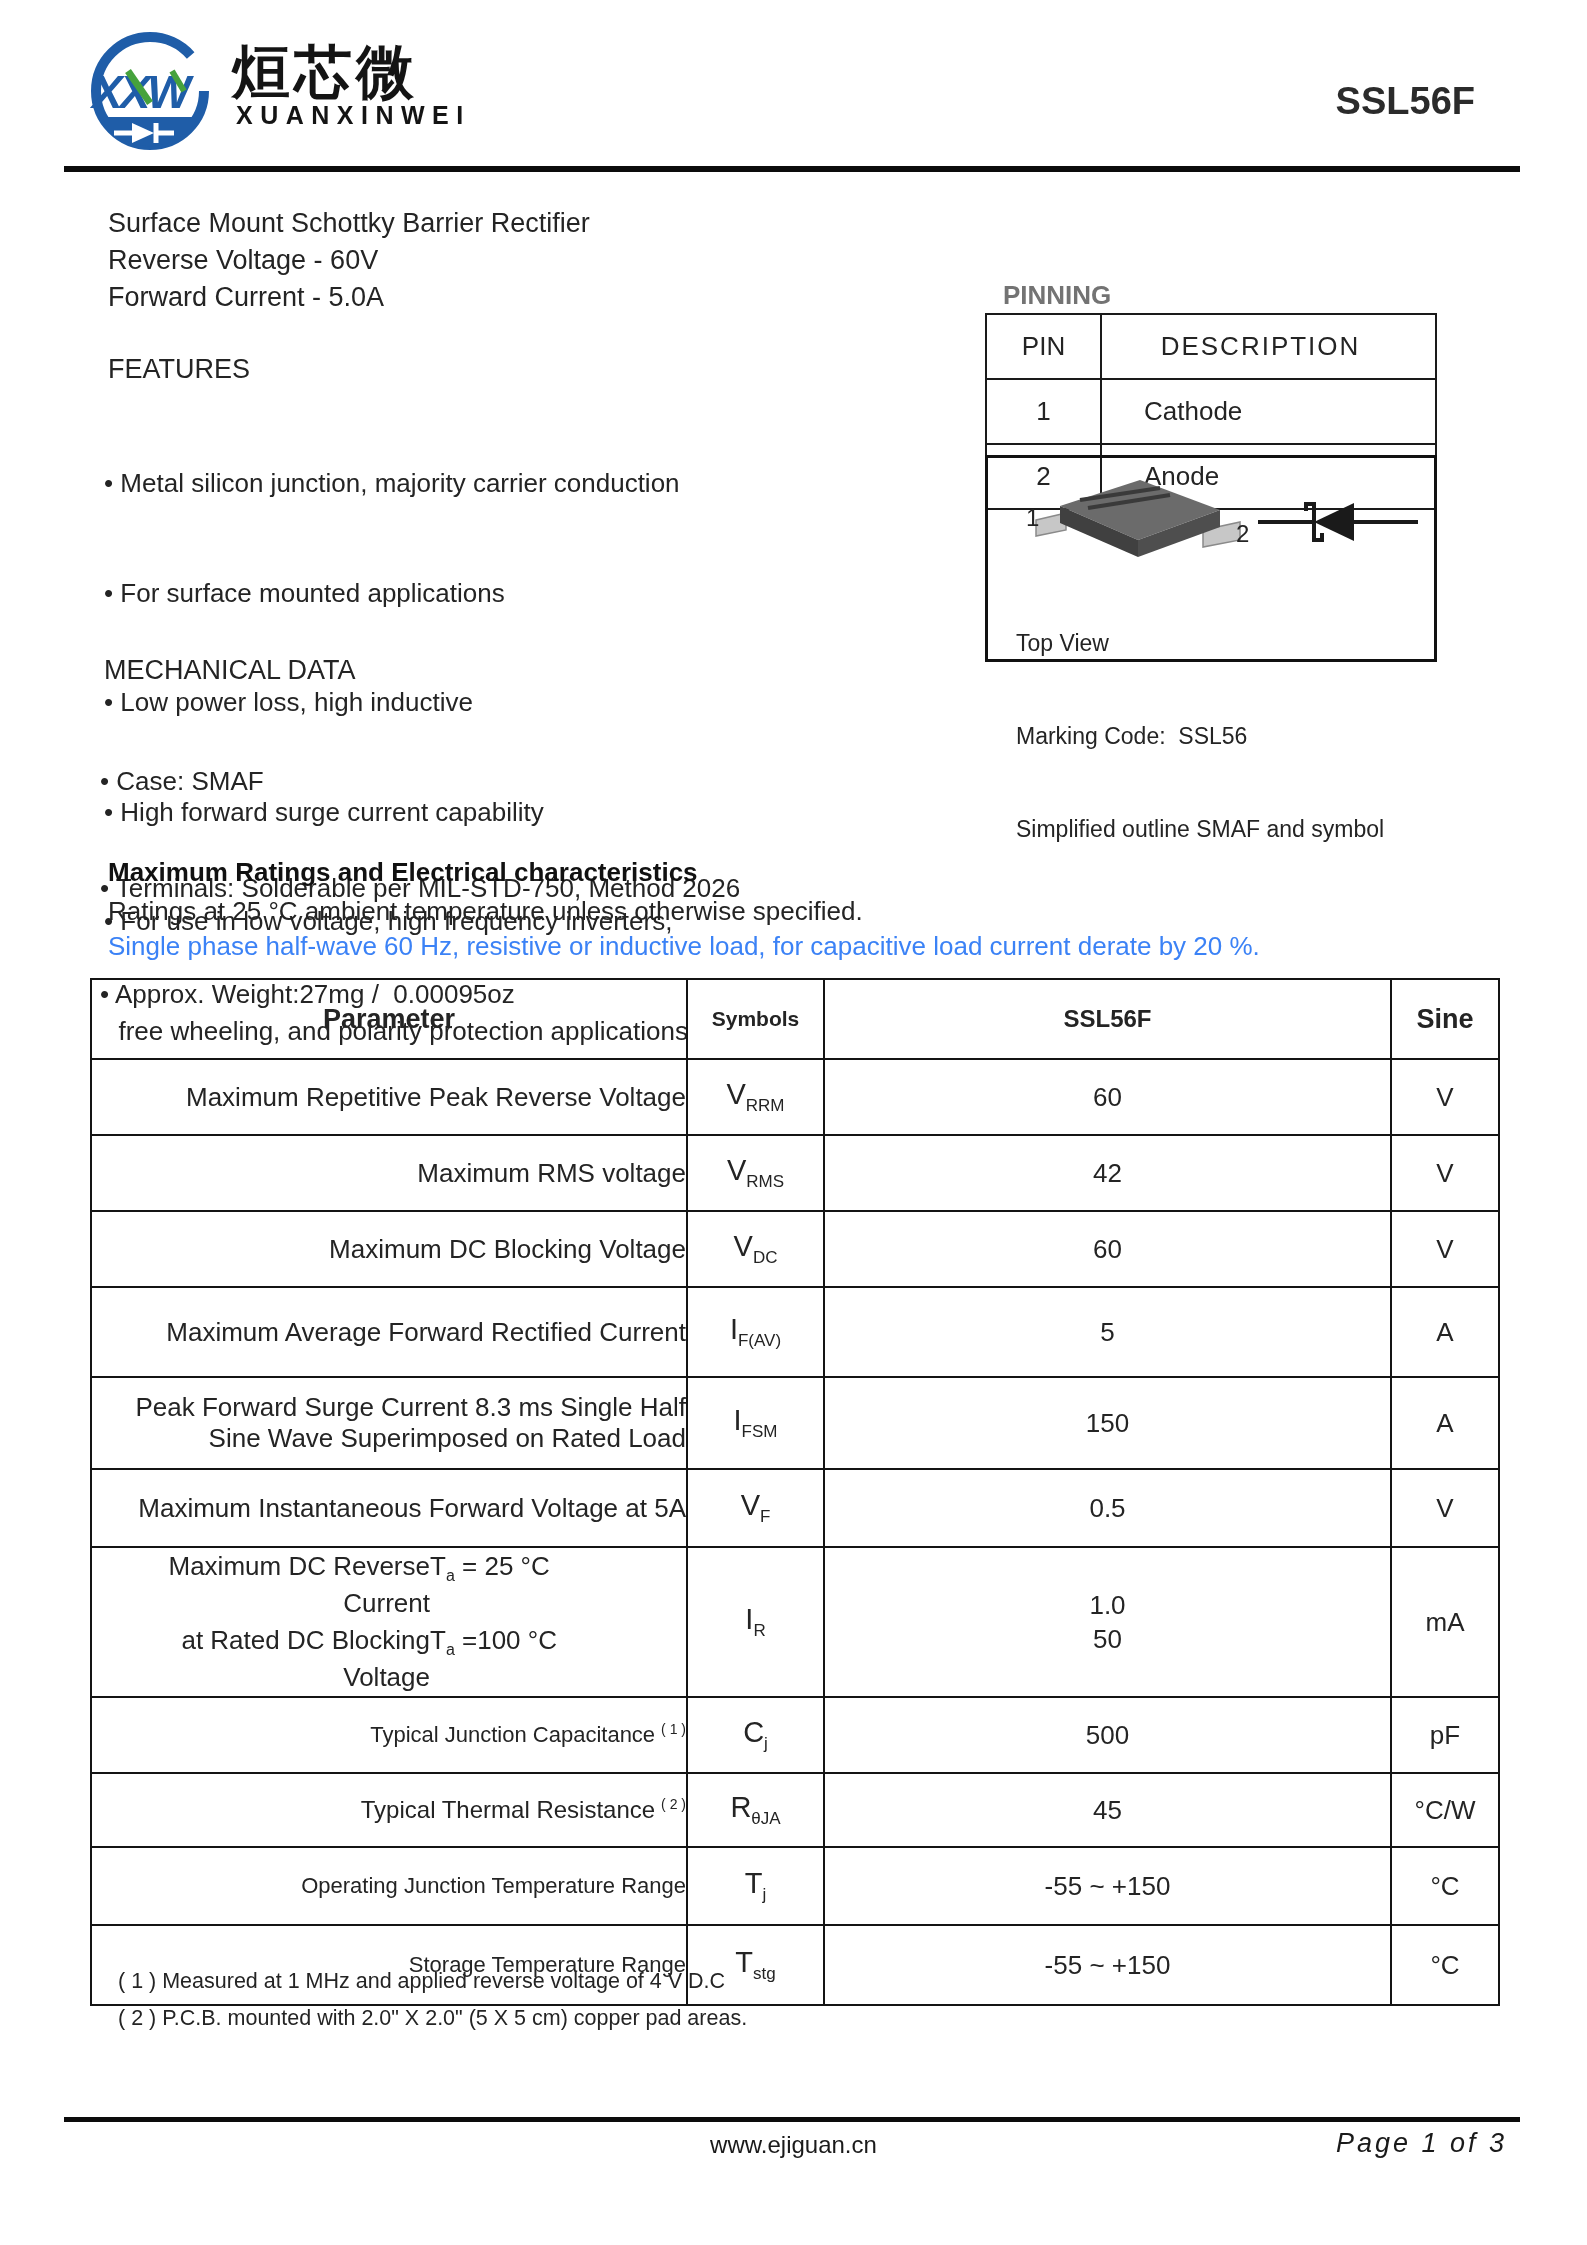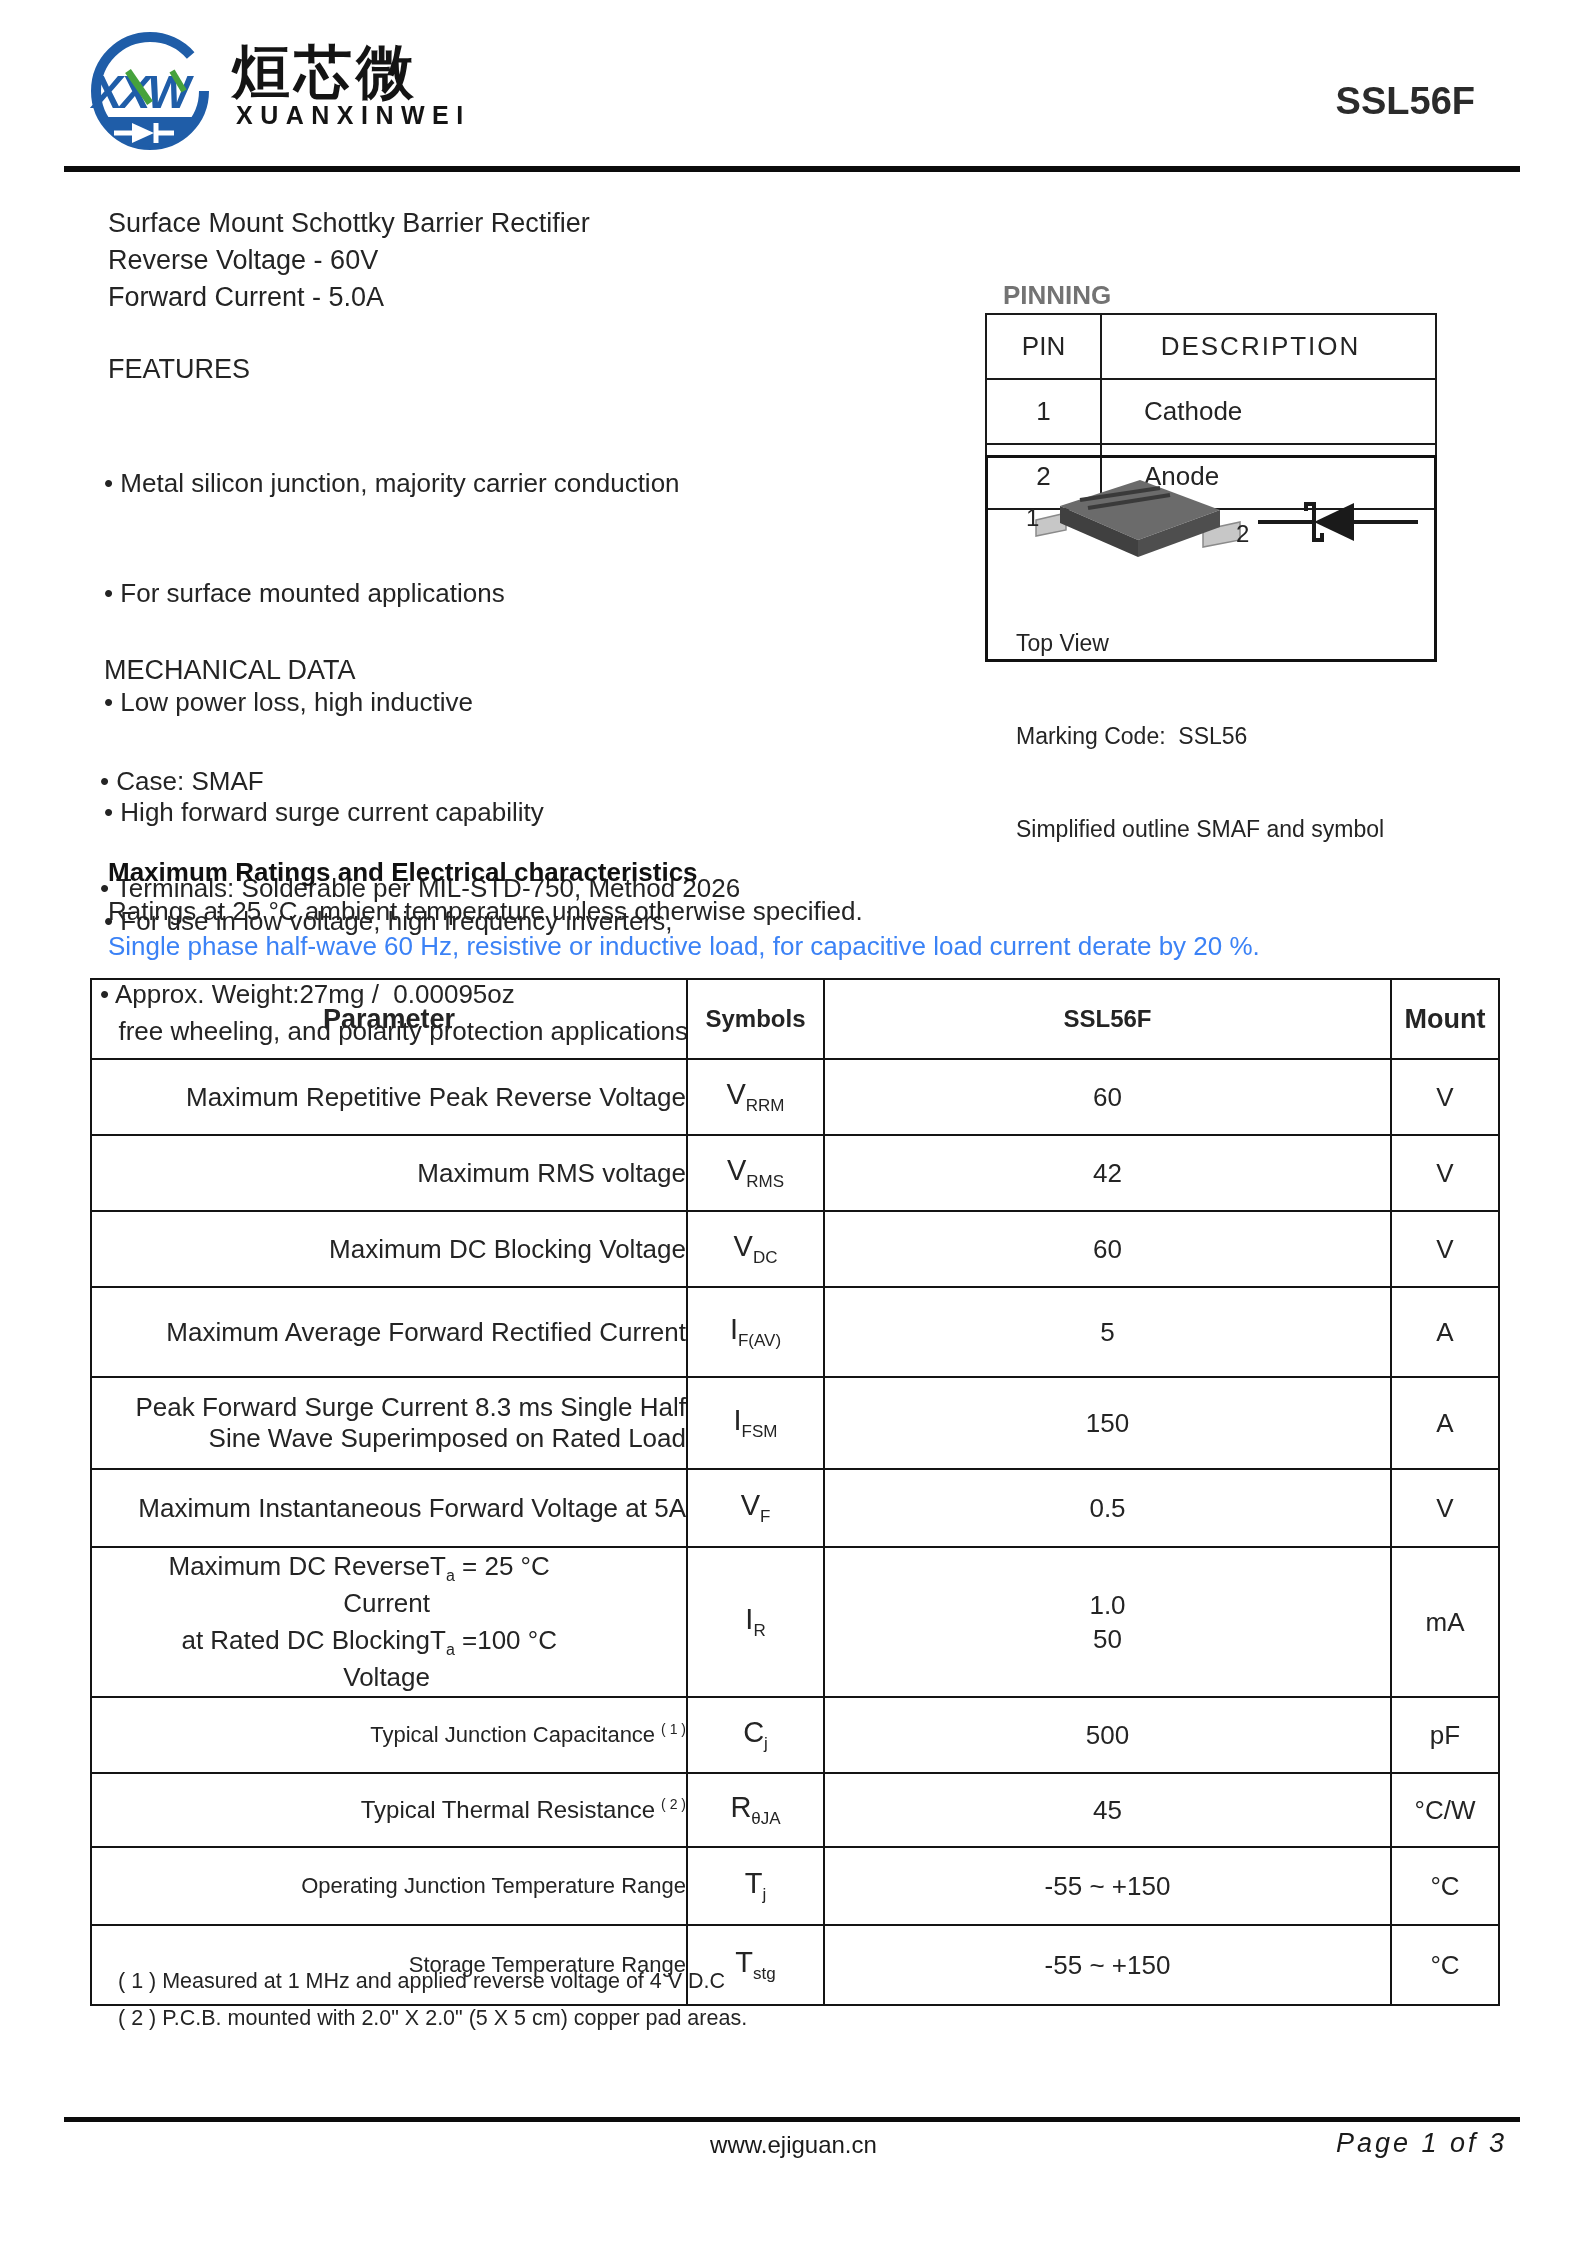--- a/index.html
+++ b/index.html
@@ -44,21 +44,21 @@
   .ratings-h { position:absolute; left:108px; top:857px; font-size:26px; font-weight:700; color:#111; }
   .ratings-n1 { position:absolute; left:108px; top:896px; font-size:26px; color:#242424; }
   .ratings-n2 { position:absolute; left:108px; top:931px; font-size:26px; color:#3b82f6; }
 
   
   .main-table { position:absolute; left:90px; top:978px; width:1408px; border-collapse:collapse; table-layout:fixed; color:#242424; }
   .main-table td, .main-table th { border:2.5px solid #141414; padding:0; }
   .main-table th { font-weight:700; }
   .col-p { width:596px; } .col-s { width:137px; } .col-v { width:567px; } .col-u { width:108px; }
   .hrow { height:80px; }
-  .hrow .hp { font-size:27px; } .hrow .hs { font-size:24px; } .hrow .hv { font-size:24px; } .hrow .hu { font-size:27px; }
+  .hrow .hp { font-size:27px; } .hrow .hs { font-size:21px; } .hrow .hv { font-size:24px; } .hrow .hu { font-size:27px; }
   .param { text-align:right; padding-left:55px; padding-right:30px; font-size:26px; }
   .sym, .val, .unit { text-align:center; }
   .sym { font-size:29px; } .sym sub { font-size:17px; }
   .val { font-size:26px; } .unit { font-size:26px; }
   .r0,.r1,.r2 { height:76px; } .r3 { height:90px; } .r4 { height:92px;margin-left:12px; } .r5 { height:78px; }
   .r6 { height:100px; } .r7 { height:76px; } .r8 { height:74px; } .r9 { height:78px; } .r10 { height:80px; }
   .r7 .param { font-size:22px; } .r8 .param { font-size:24px; } .r9 .param, .r10 .param { font-size:22px; }
   .param sup { font-size:14px; vertical-align:super; margin-left:6px; }
   .pline { display:flex; line-height:37px; }
   .pline .pmain { width:338px; }
@@ -169,21 +169,21 @@
         <col class="col-p">
         <col class="col-s">
         <col class="col-v">
         <col class="col-u">
       </colgroup>
     <tbody>
         <tr class="hrow">
       <th class="hp">Parameter</th>
       <th class="hs">Symbols</th>
       <th class="hv">SSL56F</th>
-      <th class="hu">Mount</th>
+      <th class="hu">Sine</th>
     </tr>
     <tr class="r0">
       <td class="param">Maximum Repetitive Peak Reverse Voltage</td>
       <td class="sym"><span>V</span><sub>RRM</sub></td>
       <td class="val">60</td>
       <td class="unit">V</td>
     </tr>
     <tr class="r1">
       <td class="param">Maximum RMS voltage</td>
       <td class="sym"><span>V</span><sub>RMS</sub></td>

